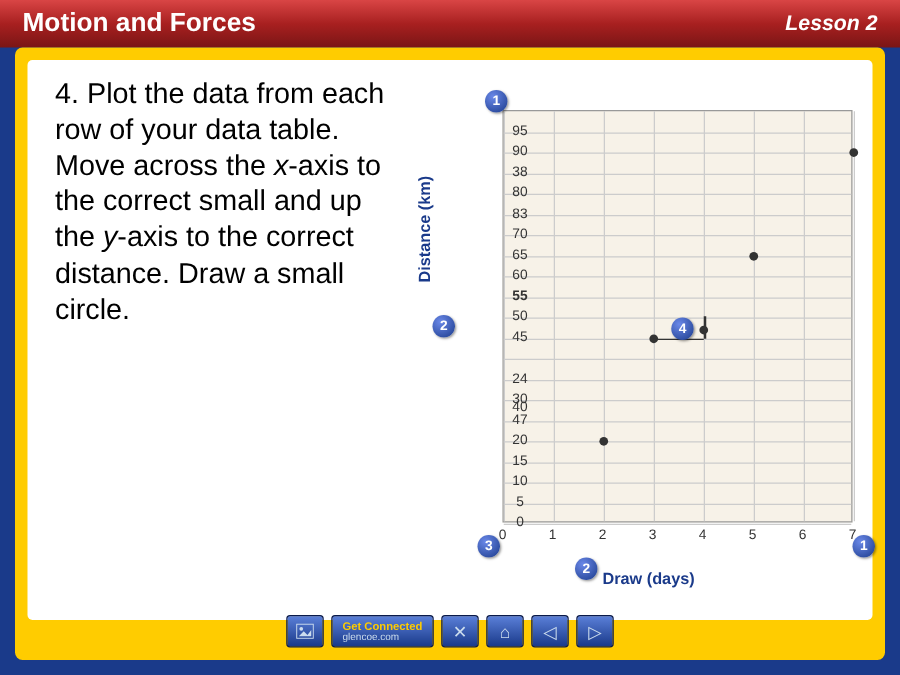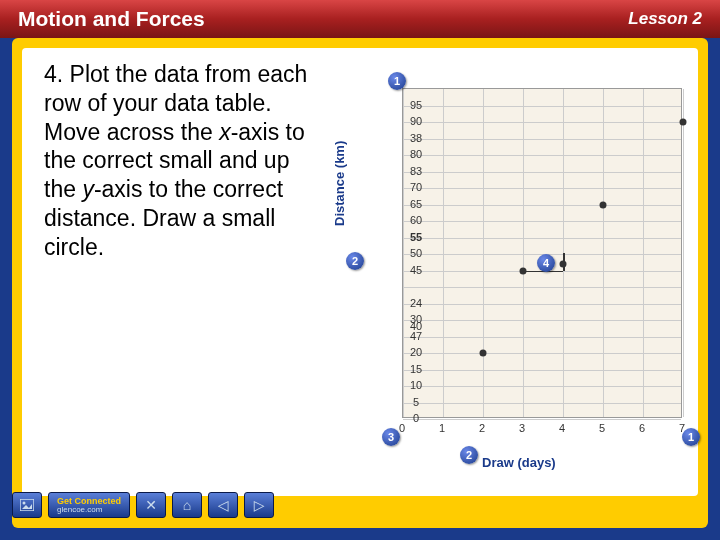--- a/index.html
+++ b/index.html
@@ -18,21 +18,21 @@
   .ylabel { position: absolute; left: -10px; top: 160px; transform: rotate(-90deg); transform-origin: left top; font-size: 13px; font-weight: bold; color: #1a3a8a; white-space: nowrap; }
   .xlabel { position: absolute; bottom: 6px; left: 140px; font-size: 13px; font-weight: bold; color: #1a3a8a; }
   .grid-box { position: absolute; left: 60px; top: 22px; width: 280px; height: 330px; background: #f7f2e8; border: 1px solid #999; }
   .gridline-h { position: absolute; left: 0; width: 100%; height: 1px; background: #ccc; }
   .gridline-v { position: absolute; top: 0; height: 100%; width: 1px; background: #ccc; }
   .ytick { position: absolute; right: 269px; font-size: 11px; color: #333; text-align: center; width: 24px; transform: translateY(-50%); }
   .xtick { position: absolute; top: 356px; font-size: 11px; color: #333; transform: translateX(-50%); }
   .dot { position: absolute; width: 7px; height: 7px; background: #333; border-radius: 50%; transform: translate(-50%, -50%); }
   .marker { position: absolute; width: 18px; height: 18px; border-radius: 50%; background: radial-gradient(circle at 35% 30%, #6a88e8, #1a3a8a); color: #fff; font-size: 11px; font-weight: bold; display: flex; align-items: center; justify-content: center; box-shadow: 1px 1px 2px rgba(0,0,0,0.4); }
   .leader { position: absolute; background: #333; }
-  .bottom-bar { position: absolute; bottom: 6px; left: 0; width: 696px; height: 34px; display: flex; align-items: center; justify-content: flex-start; gap: 6px; }
+  .bottom-bar { position: absolute; bottom: 6px; left: 0; width: 696px; height: 34px; display: flex; align-items: center; justify-content: center; gap: 6px; }
   .nav-btn { width: 30px; height: 26px; background: linear-gradient(to bottom, #5a7fd8, #1a3a8a); border: 1px solid #0a1a4a; border-radius: 3px; display: flex; align-items: center; justify-content: center; color: #cde; font-size: 14px; }
   .connect-box { height: 26px; padding: 0 8px; background: linear-gradient(to bottom, #5a7fd8, #1a3a8a); border: 1px solid #0a1a4a; border-radius: 3px; display: flex; flex-direction: column; justify-content: center; color: #fff; font-size: 9px; line-height: 1; }
   .connect-box .t1 { font-weight: bold; color: #ffcc00; }
   .connect-box .t2 { color: #cde; font-size: 8px; }
 </style>
 </head>
 <body>
 
 <div class="outer-frame">
   <div class="header-bar">

